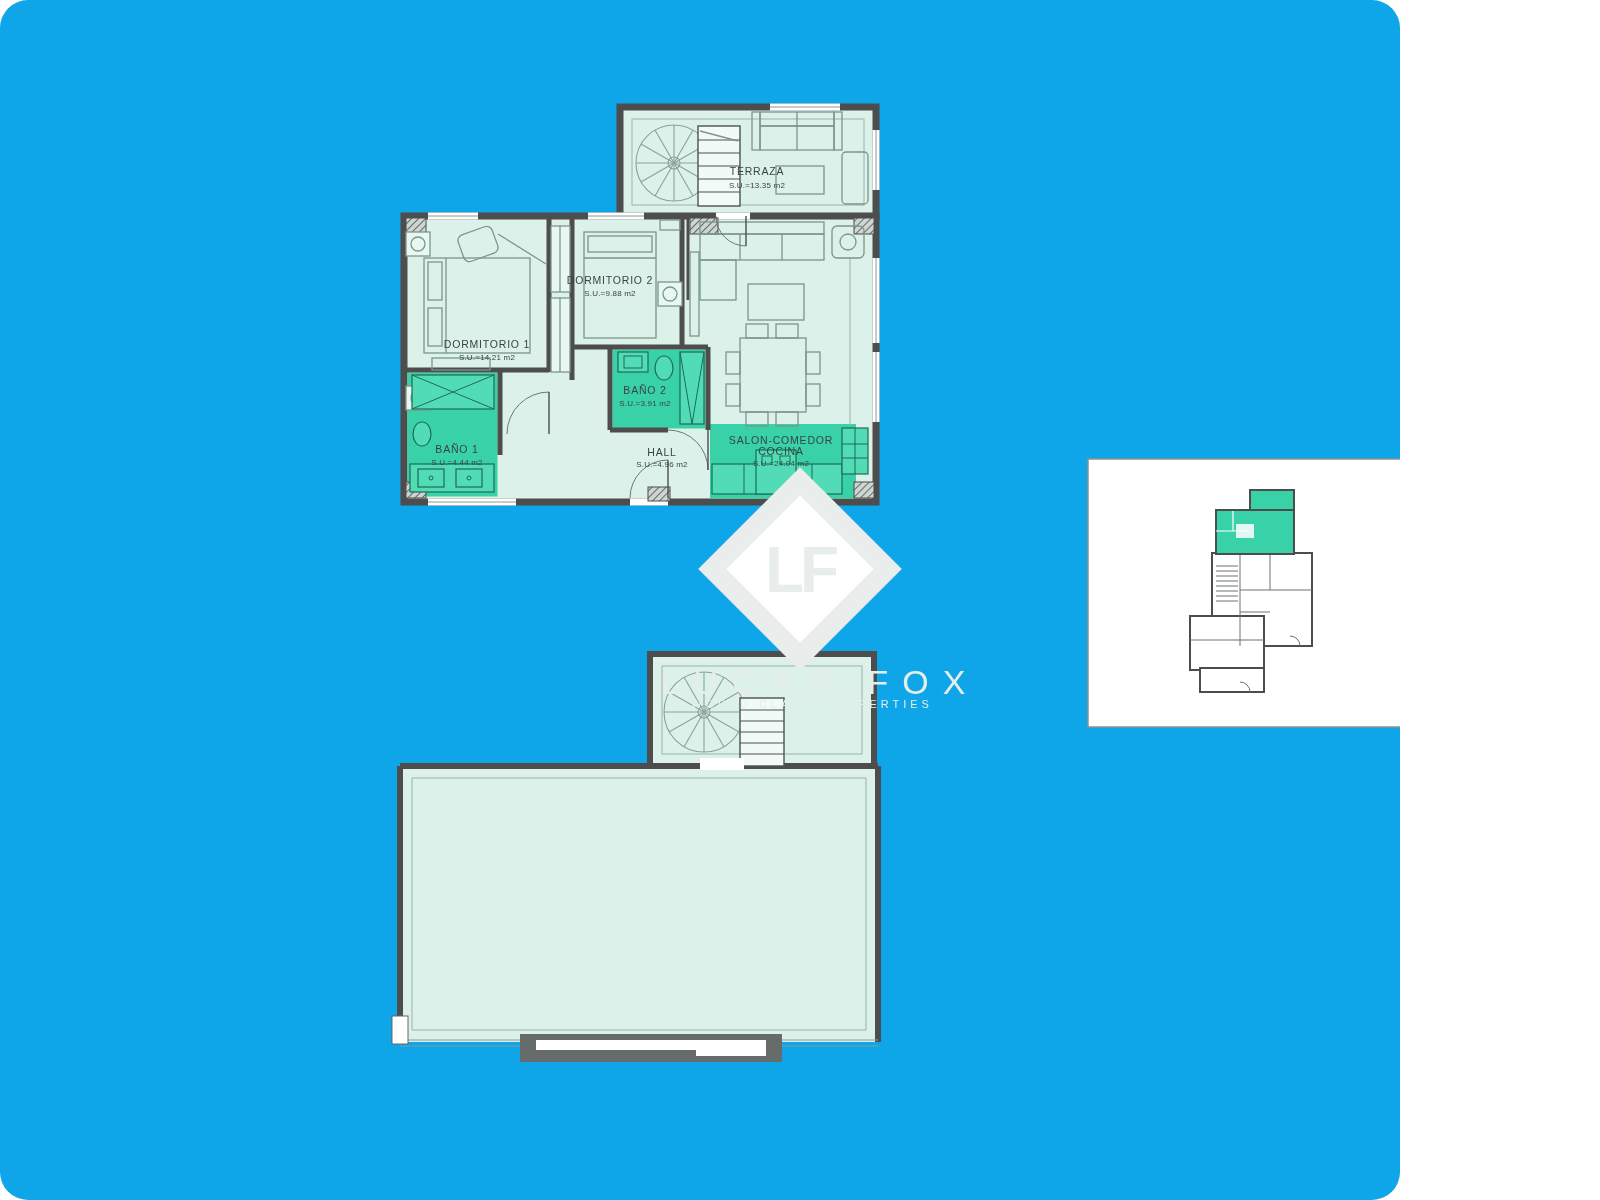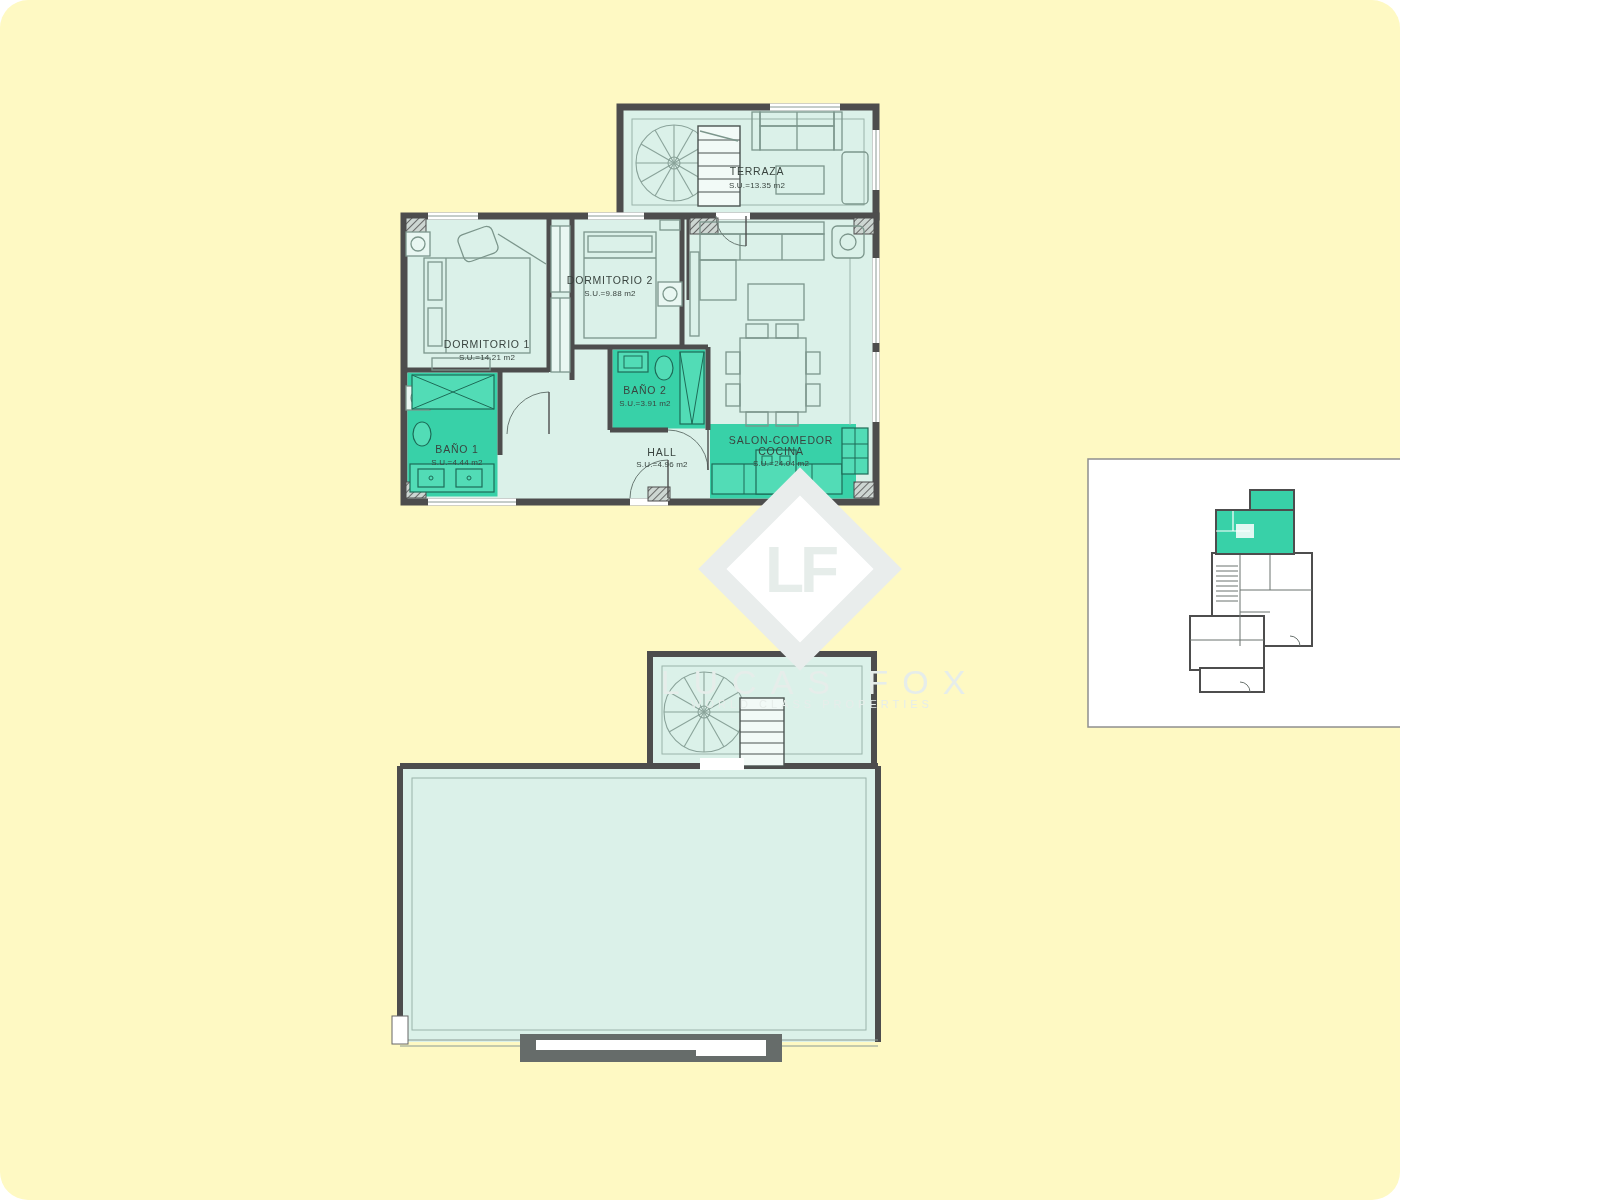--- a/index.html
+++ b/index.html
@@ -1,16 +1,16 @@
 <!DOCTYPE html>
 <html><head>
 <meta charset="utf-8">
 <style>
   html,body{margin:0;padding:0;background:#ffffff;}
-  .canvas{position:relative;width:1400px;height:1200px;background:#fef9c3;overflow:hidden;
+  .canvas{position:relative;width:1400px;height:1200px;background:#0ea5e9;overflow:hidden;
           font-family:"Liberation Sans",sans-serif;border-radius:28px;}
   svg{position:absolute;left:0;top:0;}
   .wall{fill:none;stroke:#4d4d4d;}
   .w7{stroke-width:7;} .w6{stroke-width:6;} .w5{stroke-width:5;} .w3{stroke-width:3;}
   .room{fill:#dbf1e9;}
   .hl{fill:#38d1a8;}
   .furn{fill:none;stroke:#7c968c;stroke-width:1.3;}
   .furnf{fill:#e9f7f2;stroke:#7c968c;stroke-width:1.3;}
   .fix{fill:#52dcb6;stroke:#1d6b57;stroke-width:1.2;}
   .fixl{fill:none;stroke:#1d6b57;stroke-width:1;}

